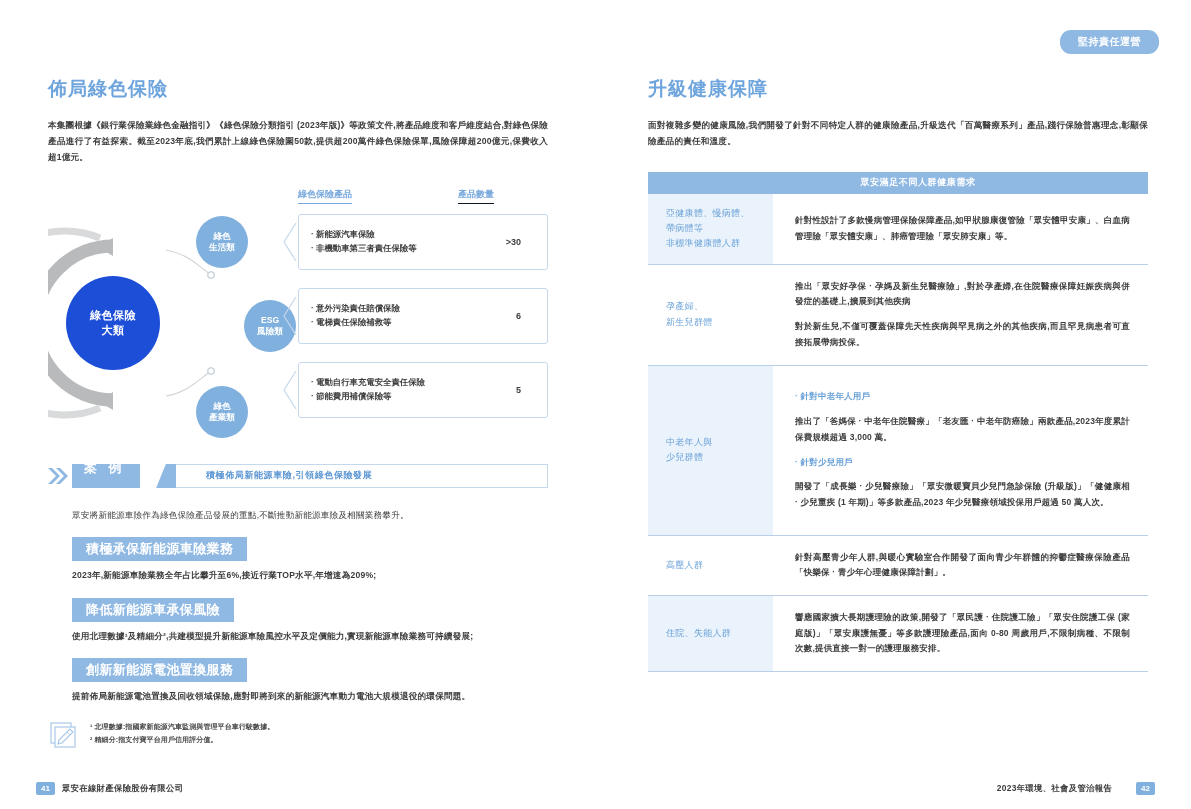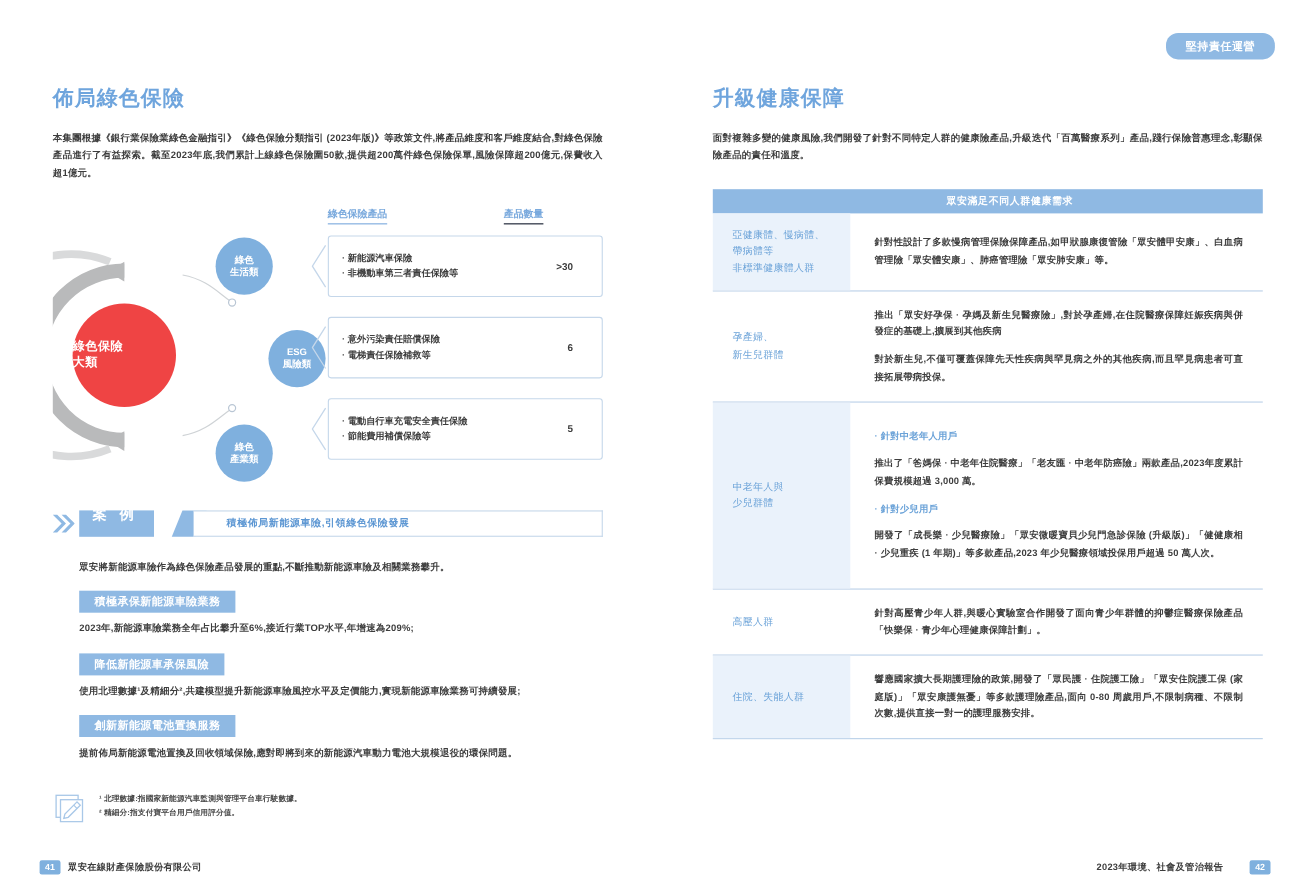--- a/index.html
+++ b/index.html
@@ -45,22 +45,22 @@
     font-size:9px; font-weight:bold; color:#79a9dd;
   }
   .col-heads .h1{ position:absolute; left:0; top:0; border-bottom:1px solid #79a9dd; padding-bottom:2px;}
   .col-heads .h2{ position:absolute; left:160px; top:0; border-bottom:1px solid #0f172a; padding-bottom:2px;}
 
   .ring-wrap{ position:absolute; left:0; top:20px; width:230px; height:230px; }
   .ring-wrap svg{ position:absolute; left:0; top:0; }
   .hub{
     position:absolute; left:18px; top:68px;
     width:94px; height:94px; border-radius:50%;
-    background:#ef4444; color:#fff;
-    display:flex; flex-direction:column; justify-content:center;
+    background:#1d4ed8; color:#fff;
+    display:flex; flex-direction:column; align-items:center; justify-content:center;
     font-size:11px; font-weight:bold; line-height:1.35; letter-spacing:.5px;
   }
   .node{
     position:absolute; width:52px; height:52px; border-radius:50%;
     background:#7fb0de; color:#fff;
     display:flex; flex-direction:column; align-items:center; justify-content:center;
     font-size:8.6px; font-weight:bold; line-height:1.3;
   }
   .node.n1{ left:148px; top:8px; }
   .node.n2{ left:196px; top:92px; }
@@ -101,27 +101,27 @@
   .case-head .subbar{
     position:absolute; left:128px; top:0; right:0; height:24px;
     border:1px solid #c5d7ea; border-left:none; background:#fff;
     display:flex; align-items:center;
   }
   .case-head .subbar span{
     font-size:9px; font-weight:bold; color:#5d97d3; letter-spacing:.6px;
     padding-left:30px;
   }
   .case-lead{
-    margin:18px 0 0 24px; font-size:8.6px; font-weight:bold;
+    margin:18px 0 0 24px; font-size:8.6px; font-weight:normal;
     color:#3d3d3d; line-height:1.8; letter-spacing:.2px;
   }
   .case-item{ margin:14px 0 0 24px; }
   .case-item .badge{
     display:inline-block; background:#8fb9e3; color:#fff;
-    font-size:10px; font-weight:bold; padding:3px 14px; letter-spacing:.4px;
+    font-size:13px; font-weight:bold; padding:3px 14px; letter-spacing:.4px;
   }
   .case-item .body{
     margin-top:7px; font-size:8.6px; font-weight:bold;
     color:#3d3d3d; line-height:1.8; letter-spacing:.2px;
   }
 
   
   .footnotes{ position:absolute; left:48px; top:718px; width:520px; display:flex; gap:12px; }
   .note-icon{ width:30px; height:30px; flex:0 0 30px; }
   .footnotes .lines{ padding-top:2px; }

